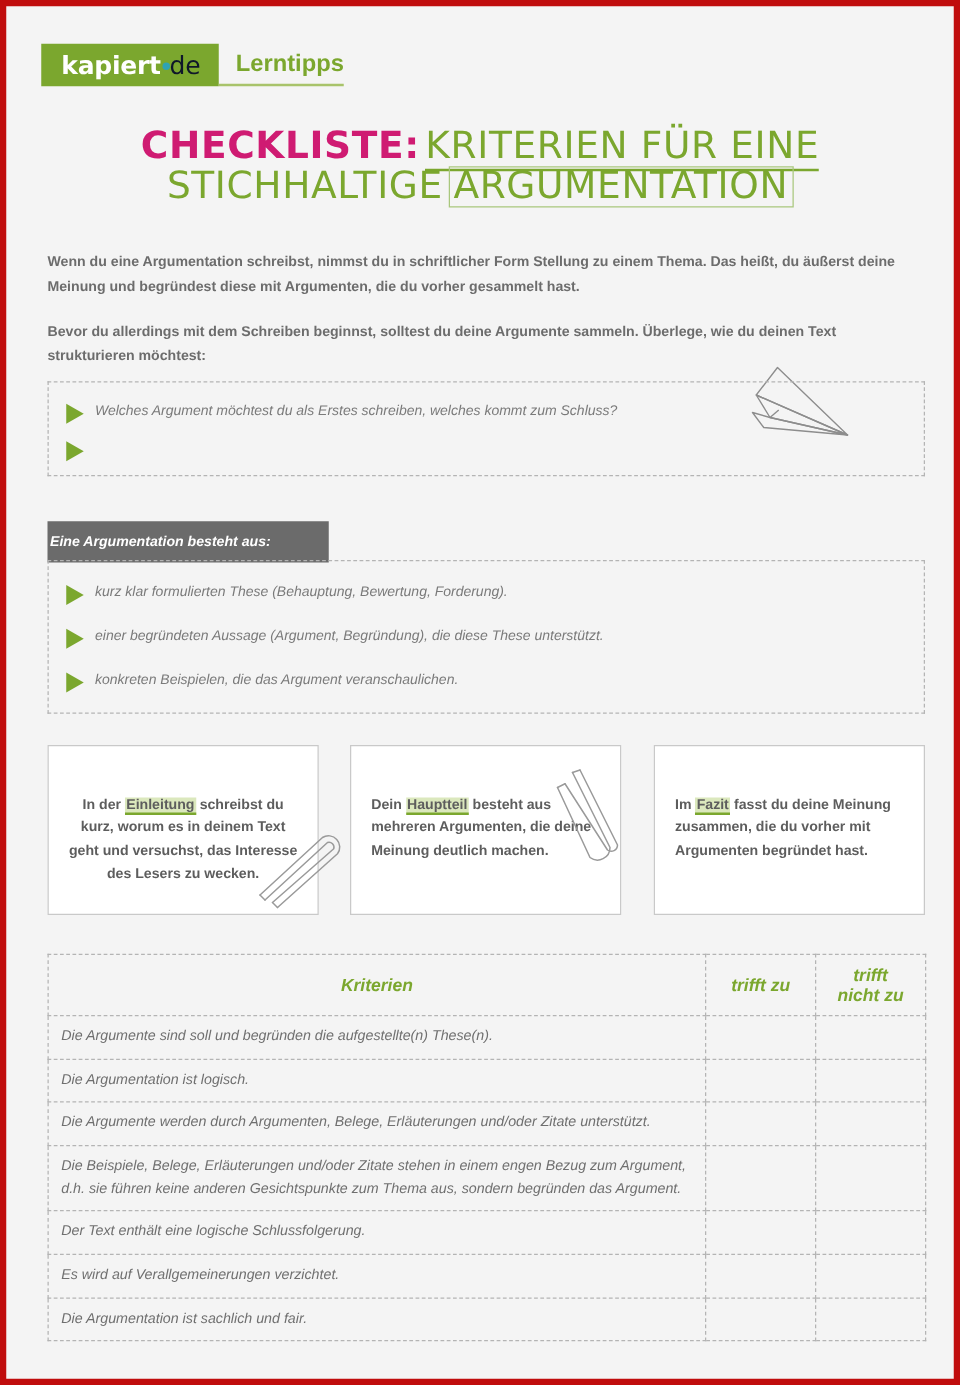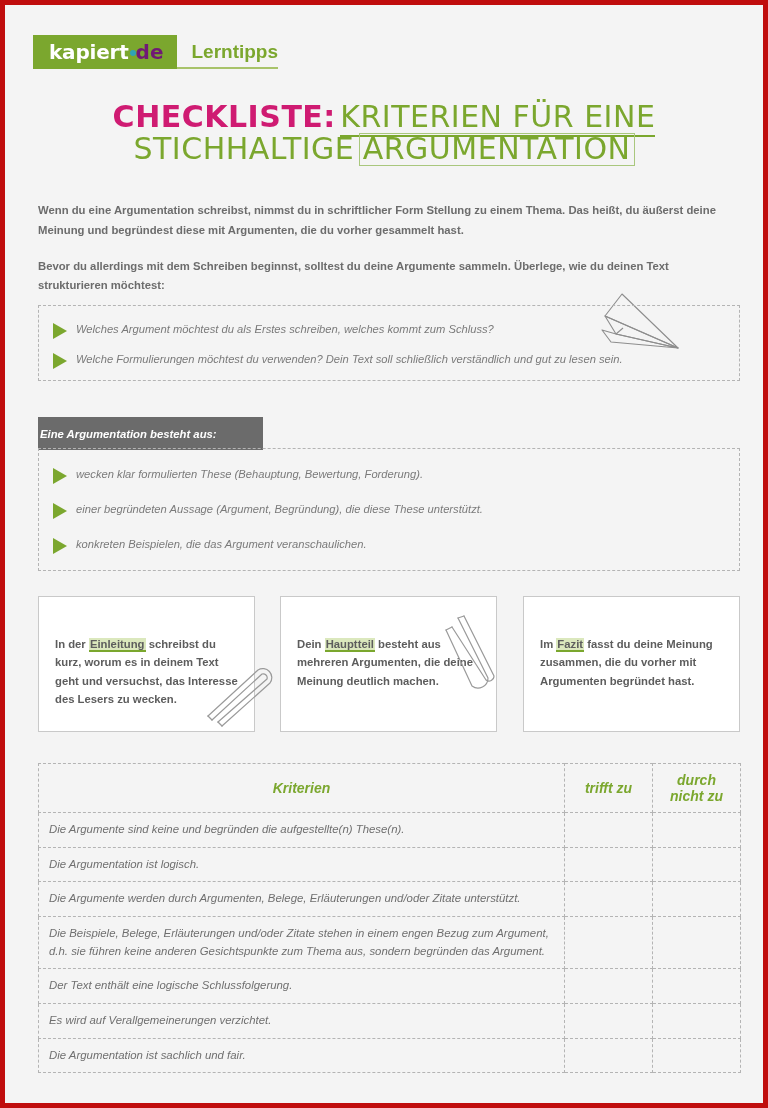--- a/index.html
+++ b/index.html
@@ -48,23 +48,23 @@
     display: inline-block;
     width: 6px; height: 6px;
     border-radius: 50%;
     background: #2fa3b5;
     margin: 0 0px 0 1px;
     vertical-align: baseline;
     position: relative;
     top: 1px;
   }
   .logo-suffix {
-    color: #701a75;
+    color: #0f172a;
     font-size: 20px;
-    font-weight: 700;
+    font-weight: 400;
     font-family: "DejaVu Sans", sans-serif;
   }
   .lerntipps-wrap {
     display: flex;
     flex-direction: column;
     justify-content: center;
     padding-left: 14px;
     border-bottom: 2px solid #a8c36a;
     height: 34px;
   }
@@ -182,21 +182,21 @@
     height: 136px;
   }
   .tbox {
     position: absolute;
     top: 0;
     height: 136px;
     border: 1px solid #c9c9c9;
     background: #ffffff;
     padding: 38px 16px 0 16px;
   }
-  #tbox-0 { left: 0px;   width: 217px; }
+  #tbox-0 { left: 0px;   width: 217px; text-align: center; }
   #tbox-1 { left: 242px; width: 217px; }
   #tbox-2 { left: 485px; width: 217px; }
   .tbox p {
     color: #5d5d5d;
     font-size: 11.3px;
     font-weight: 700;
     line-height: 1.62;
   }
   .hl {
     background: #dbe8bd;
@@ -288,32 +288,31 @@
     </svg>
   </div>
 
   <div class="dashed-panel" id="panel-questions">
     <div class="bullet-row" style="top:16px;">
       <span class="tri"></span>
       <span class="bullet-txt">Welches Argument möchtest du als Erstes schreiben, welches kommt zum Schluss?</span>
     </div>
     <div class="bullet-row" style="top:46px;">
       <span class="tri"></span>
-      <span class="bullet-txt">Welche Formulierungen möchtest du verwenden? Dein Text soll schließlich verständlich und gut zu lesen sein.</span>
     </div>
   </div>
 
   <div class="gray-tab">
     <span>Eine Argumentation besteht aus:</span>
   </div>
 
   <div class="dashed-panel" id="panel-parts">
     <div class="bullet-row" style="top:18px;">
       <span class="tri"></span>
-      <span class="bullet-txt">wecken klar formulierten These (Behauptung, Bewertung, Forderung).</span>
+      <span class="bullet-txt">kurz klar formulierten These (Behauptung, Bewertung, Forderung).</span>
     </div>
     <div class="bullet-row" style="top:53px;">
       <span class="tri"></span>
       <span class="bullet-txt">einer begründeten Aussage (Argument, Begründung), die diese These unterstützt.</span>
     </div>
     <div class="bullet-row" style="top:88px;">
       <span class="tri"></span>
       <span class="bullet-txt">konkreten Beispielen, die das Argument veranschaulichen.</span>
     </div>
   </div>
@@ -355,28 +354,28 @@
     <colgroup>
       <col class="col-crit">
         <col style="width:88px">
         <col style="width:88px">
     </colgroup>
     <thead>
       <tr>
         <th>Kriterien</th>
         <th>trifft zu</th>
         <th>
-          <span>durch</span><br>
+          <span>trifft</span><br>
           <span>nicht zu</span>
         </th>
       </tr>
     </thead>
     <tbody>
       <tr>
-        <td class="crit">Die Argumente sind keine und begründen die aufgestellte(n) These(n).</td>
+        <td class="crit">Die Argumente sind soll und begründen die aufgestellte(n) These(n).</td>
         <td class="mark"></td>
         <td class="mark"></td>
       </tr>
       <tr>
         <td class="crit">Die Argumentation ist logisch.</td>
         <td class="mark"></td>
         <td class="mark"></td>
       </tr>
       <tr>
         <td class="crit">Die Argumente werden durch Argumenten, Belege, Erläuterungen und/oder Zitate unterstützt.</td>

